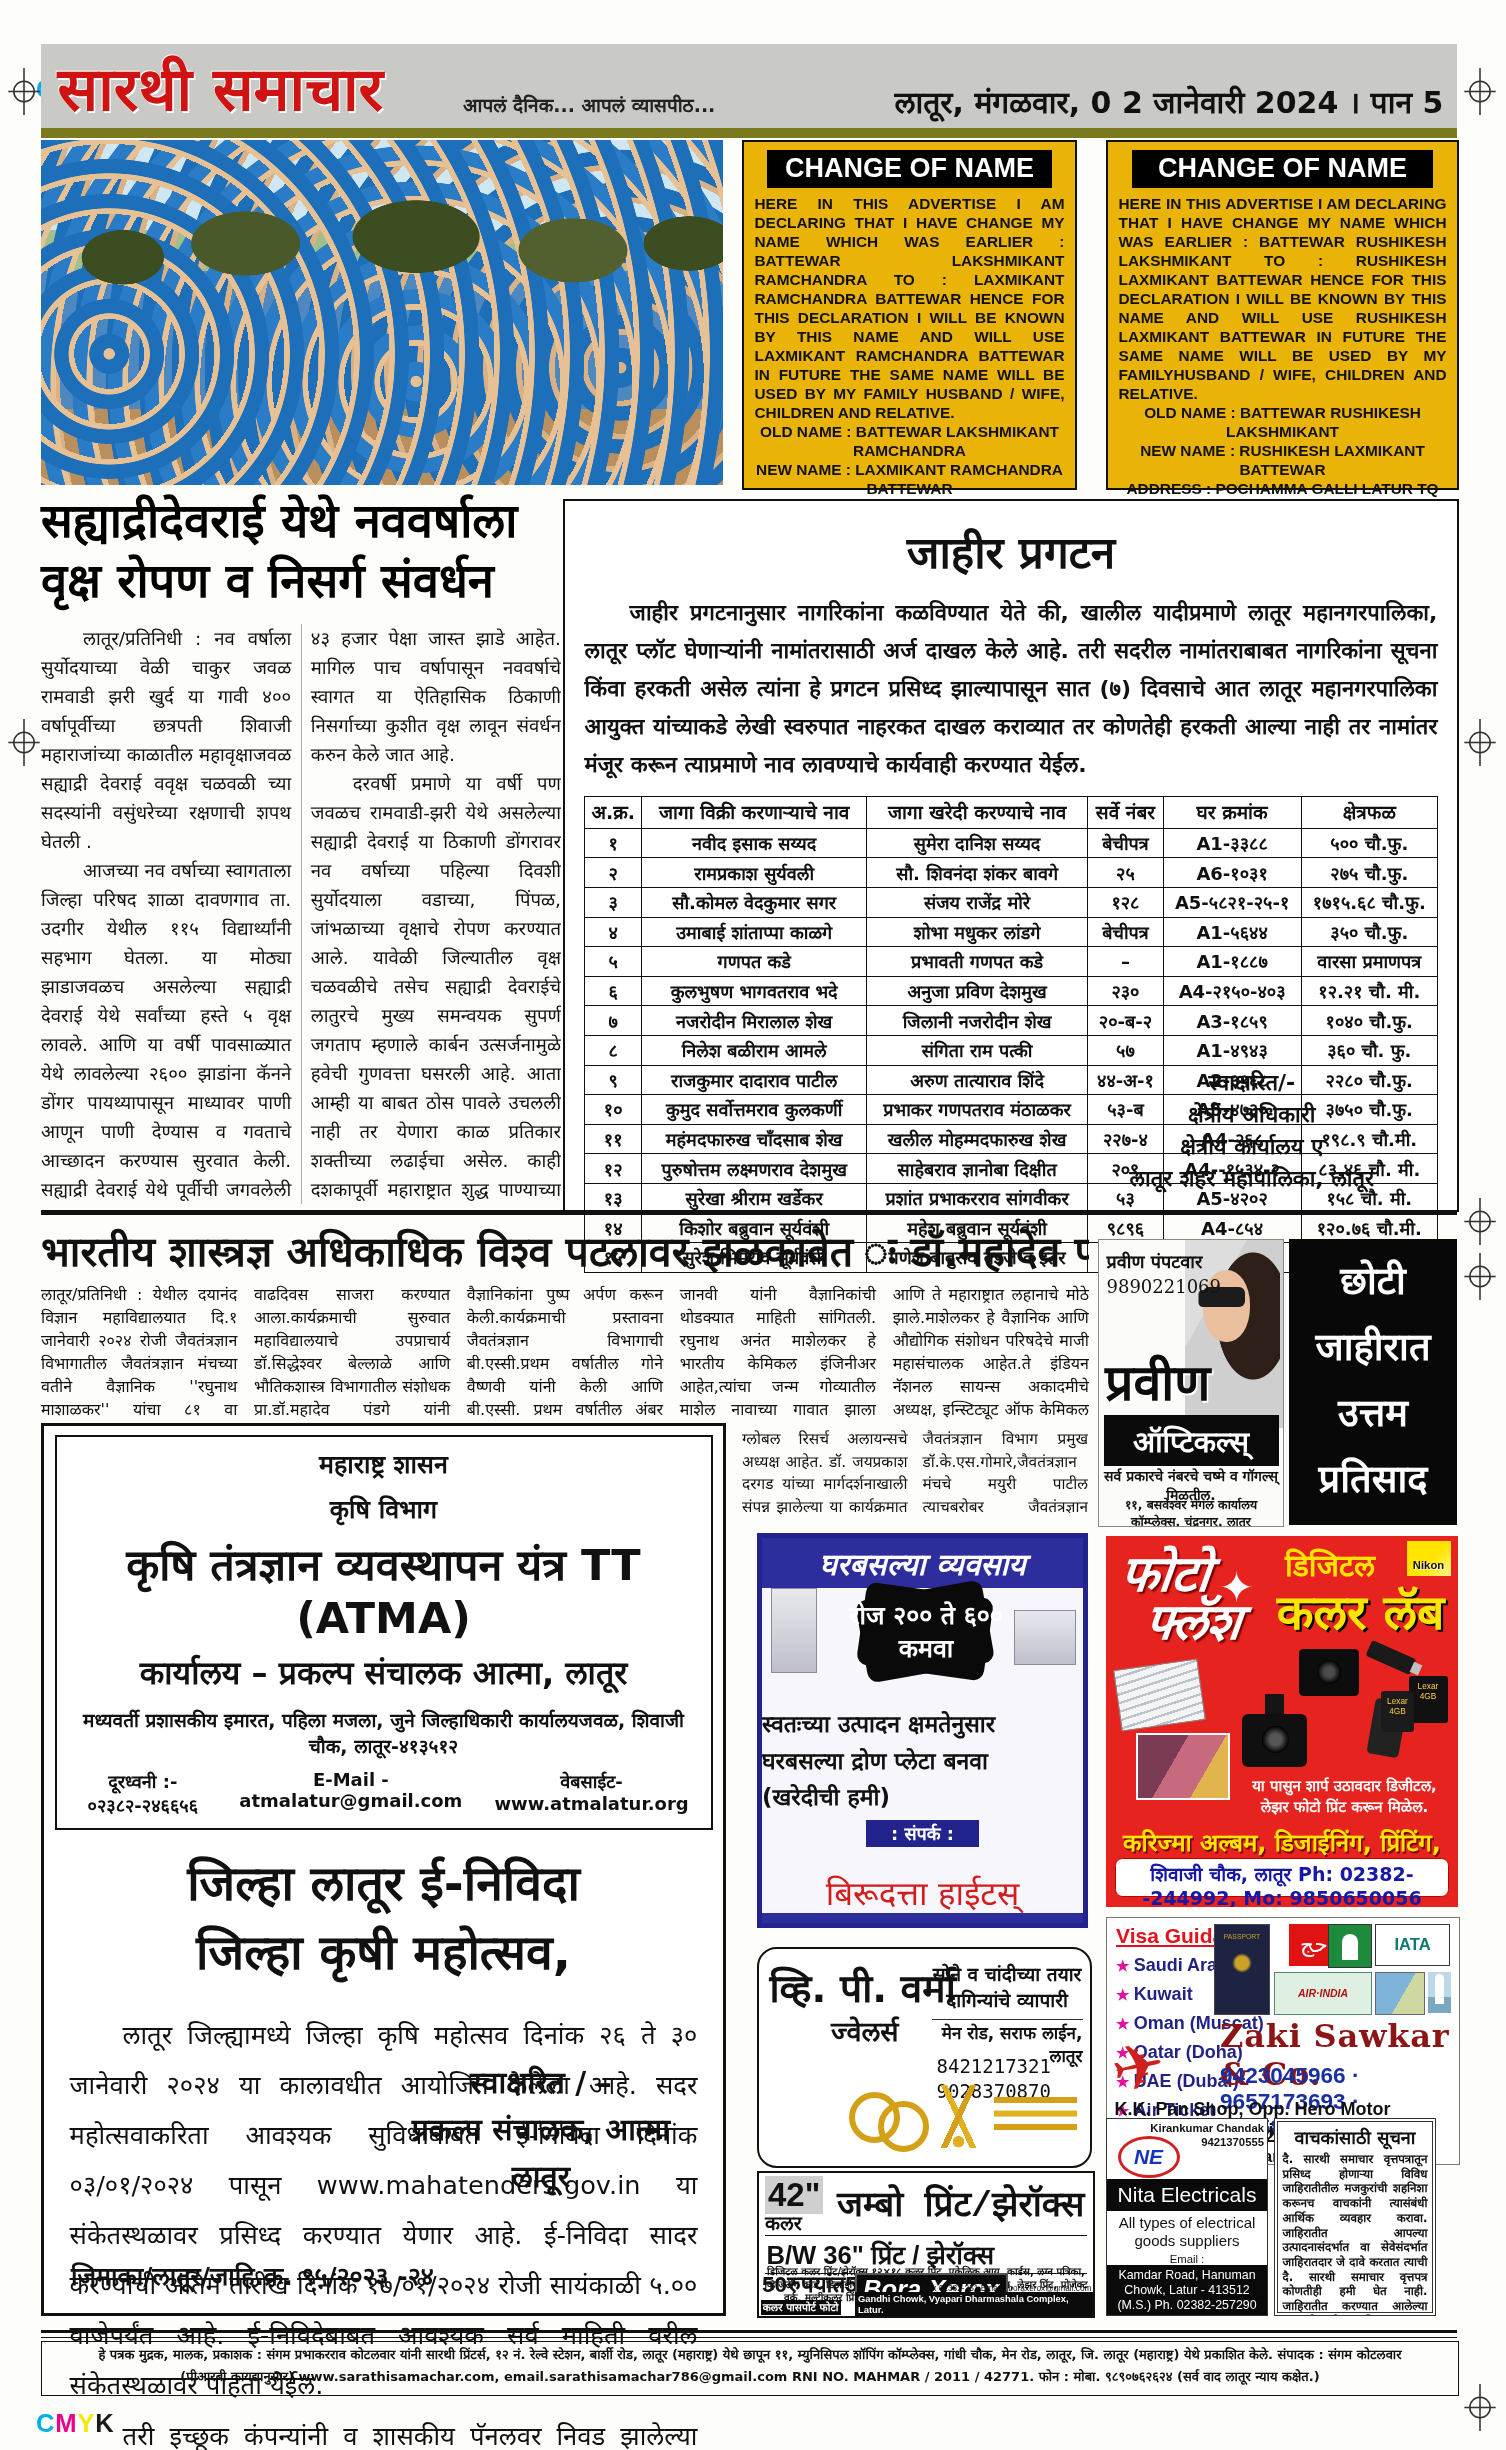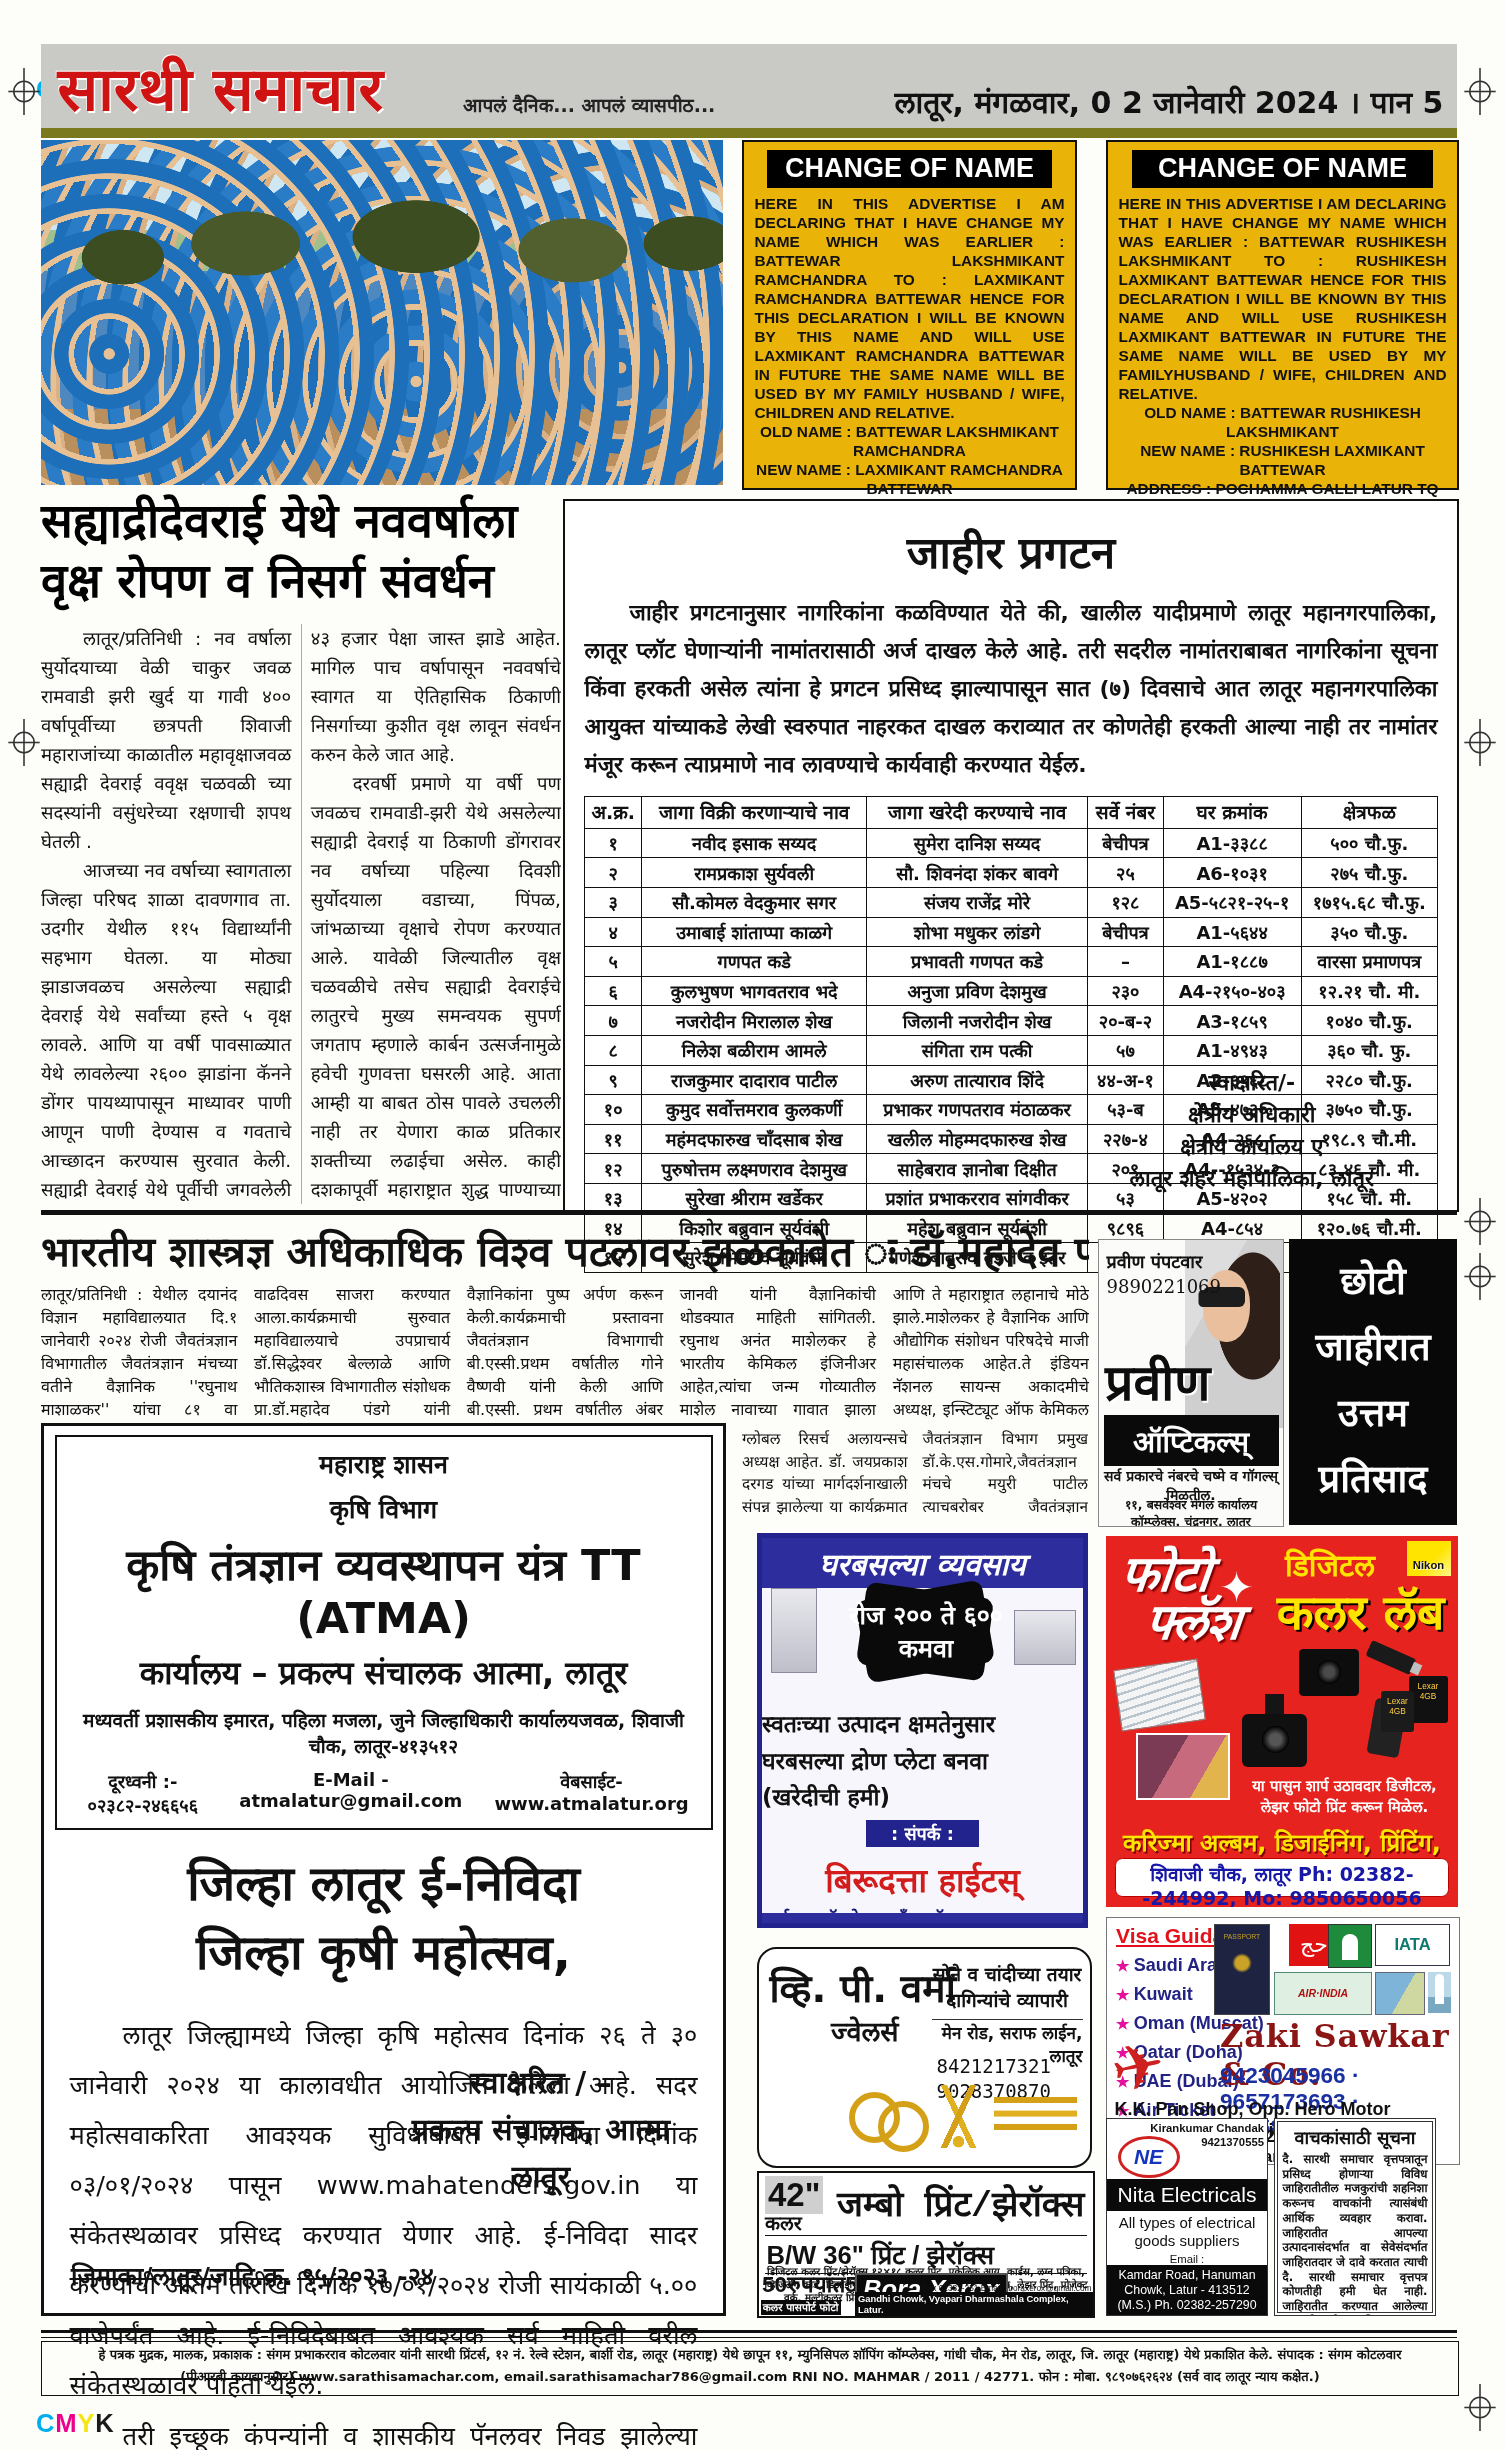--- a/index.html
+++ b/index.html
@@ -97,21 +97,21 @@
   .ghar-head{background:#2d2d9e;color:#fff;text-align:center;font-size:30px;font-weight:bold;font-style:italic;padding:4.5px 0;}
   .ghar-machine{position:absolute;width:44px;height:83px;background:linear-gradient(#e8e8ee,#bfbfca);border:1.5px solid #8a8aa0;}
   .ghar-m1{left:9px;top:50px;} .ghar-m2{right:7.5px;top:72px;width:60px;height:53px;}
   .star{position:absolute;left:81px;top:44px;width:166px;height:99px;}
   .star:before,.star:after{content:"";position:absolute;left:18px;top:7.5px;width:128px;height:83px;background:#0a0a0a;border-radius:10.5px;}
   .star:before{transform:rotate(8deg);} .star:after{transform:rotate(-10deg);}
   .star .txt{position:absolute;z-index:2;width:100%;top:16.6px;text-align:center;color:#fff;font-size:25px;font-weight:bold;line-height:33px;}
   .ghar-l{width:100%;text-align:left;font-size:23px;font-weight:bold;}
   .ghar-l1{margin-top:119px;} .ghar-l2,.ghar-l3{margin-top:4.5px;}
   .ghar-samp{margin:7.5px auto 0;width:113px;background:#23238e;color:#fff;text-align:center;font-size:18px;font-weight:bold;padding:1.5px 0;}
-  .ghar-brand{margin-top:10px;text-align:center;font-size:33px;font-weight:bold;color:#d31d1d;}
+  .ghar-brand{margin-top:23px;text-align:center;font-size:33px;font-weight:normal;color:#d31d1d;}
   .ghar-addr{margin:4.5px 6px 0;text-align:center;font-size:18px;line-height:25px;font-weight:bold;color:#19197e;}
   .ghar-bot{position:absolute;bottom:0;left:0;width:100%;height:10.5px;background:#2d2d9e;}
   
   .varma{left:757px;top:1947px;width:331px;height:217px;border:2.3px solid #111;border-radius:19.6px;background:#fff;overflow:hidden;}
   .vm-name{position:absolute;left:10.5px;top:10.5px;font-size:39px;font-weight:bold;}
   .vm-sub{position:absolute;left:72px;top:63px;font-size:27px;font-weight:bold;}
   .vm-r1{position:absolute;right:7.5px;top:12px;width:151px;font-size:19px;font-weight:bold;text-align:center;border-bottom:1.5px solid #333;padding-bottom:6px;}
   .vm-r2{position:absolute;right:7.5px;top:72px;width:151px;font-size:17px;font-weight:bold;text-align:right;}
   .vm-ph{position:absolute;right:10.5px;top:105px;width:143px;font-family:"DejaVu Sans Mono",monospace;font-size:19px;text-align:left;line-height:25px;}
   .vm-gold1,.vm-gold2{position:absolute;border:6.8px solid #d4a017;border-radius:50%;width:39px;height:39px;background:transparent;}

